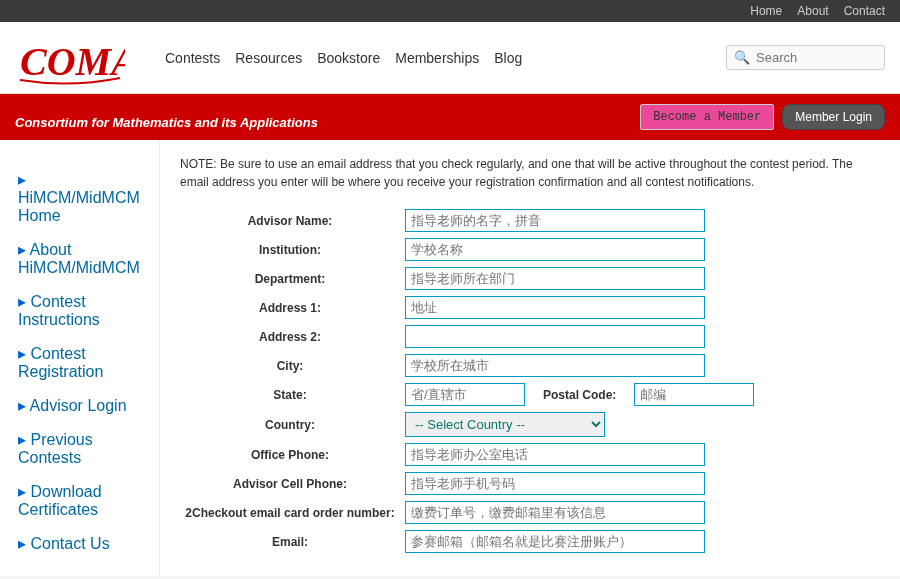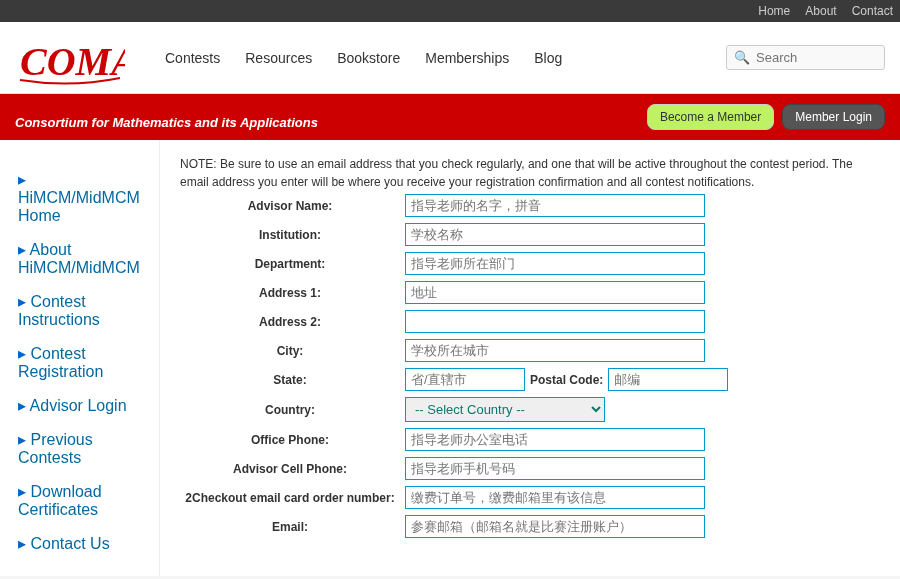--- a/index.html
+++ b/index.html
@@ -3,21 +3,21 @@
   <meta charset="utf-8">
   <style>
     * { box-sizing: border-box; margin: 0; padding: 0; }
     body { font-family: Arial, sans-serif; font-size: 13px; background: #f5f5f5; }
 
     
     .top-bar {
       background: #3a3a3a;
       display: flex;
       justify-content: flex-end;
-      padding: 4px 7px;
+      padding: 4px 15px;
       gap: 15px;
     }
     .top-bar a {
       color: #ccc;
       text-decoration: none;
       font-size: 12px;
     }
 
     
     .main-nav {
@@ -28,21 +28,21 @@
       border-bottom: 1px solid #ddd;
       gap: 20px;
     }
     .logo-area {
       display: flex;
       align-items: center;
       margin-right: 10px;
     }
     .nav-links {
       display: flex;
-      gap: 25px;
+      gap: 15px;
       flex: 1;
       margin-left: 10px;
     }
     .nav-links a {
       text-decoration: none;
       color: #333;
       font-size: 14px;
       font-weight: 500;
     }
     .search-box {
@@ -76,27 +76,28 @@
     .red-banner .tagline {
       font-size: 13px;
       font-style: italic;
       font-weight: bold;
     }
     .banner-buttons {
       display: flex;
       gap: 8px;
     }
     .btn-member {
-      background: #bef264;
+      background: #ec4899;
       color: #333;
       border: 1px solid #ccc;
       padding: 5px 12px;
       font-size: 12px;
       cursor: pointer;
-      border-radius: 8px;
+      border-radius: 2px;
+      font-family: Liberation Mono, monospace;
     }
     .btn-login {
       background: #555;
       color: #fff;
       border: 1px solid #444;
       padding: 5px 12px;
       font-size: 12px;
       cursor: pointer;
       border-radius: 8px;
     }
@@ -137,20 +138,21 @@
     .page-title {
       text-align: center;
       font-size: 15px;
       font-weight: bold;
       color: #333;
       margin-bottom: 12px;
     }
     .notice-text {
       font-size: 12px;
       color: #333;
+      margin-bottom: 15px;
       line-height: 1.5;
     }
 
     
     .form-table {
       width: 100%;
       border-collapse: collapse;
     }
     .form-table tr {
       margin-bottom: 5px;
@@ -182,21 +184,21 @@
       border: 1px solid #0099cc;
       padding: 3px 5px;
       font-size: 13px;
       color: #00aaff;
       width: 120px;
       outline: none;
     }
     .state-postal-row {
       display: flex;
       align-items: center;
-      gap: 5px;
+      gap: 18px;
     }
     .postal-label {
       font-weight: bold;
       font-size: 12px;
       color: #333;
       white-space: nowrap;
       text-align: right;
     }
     .country-select {
       border: 1px solid #0099cc;

